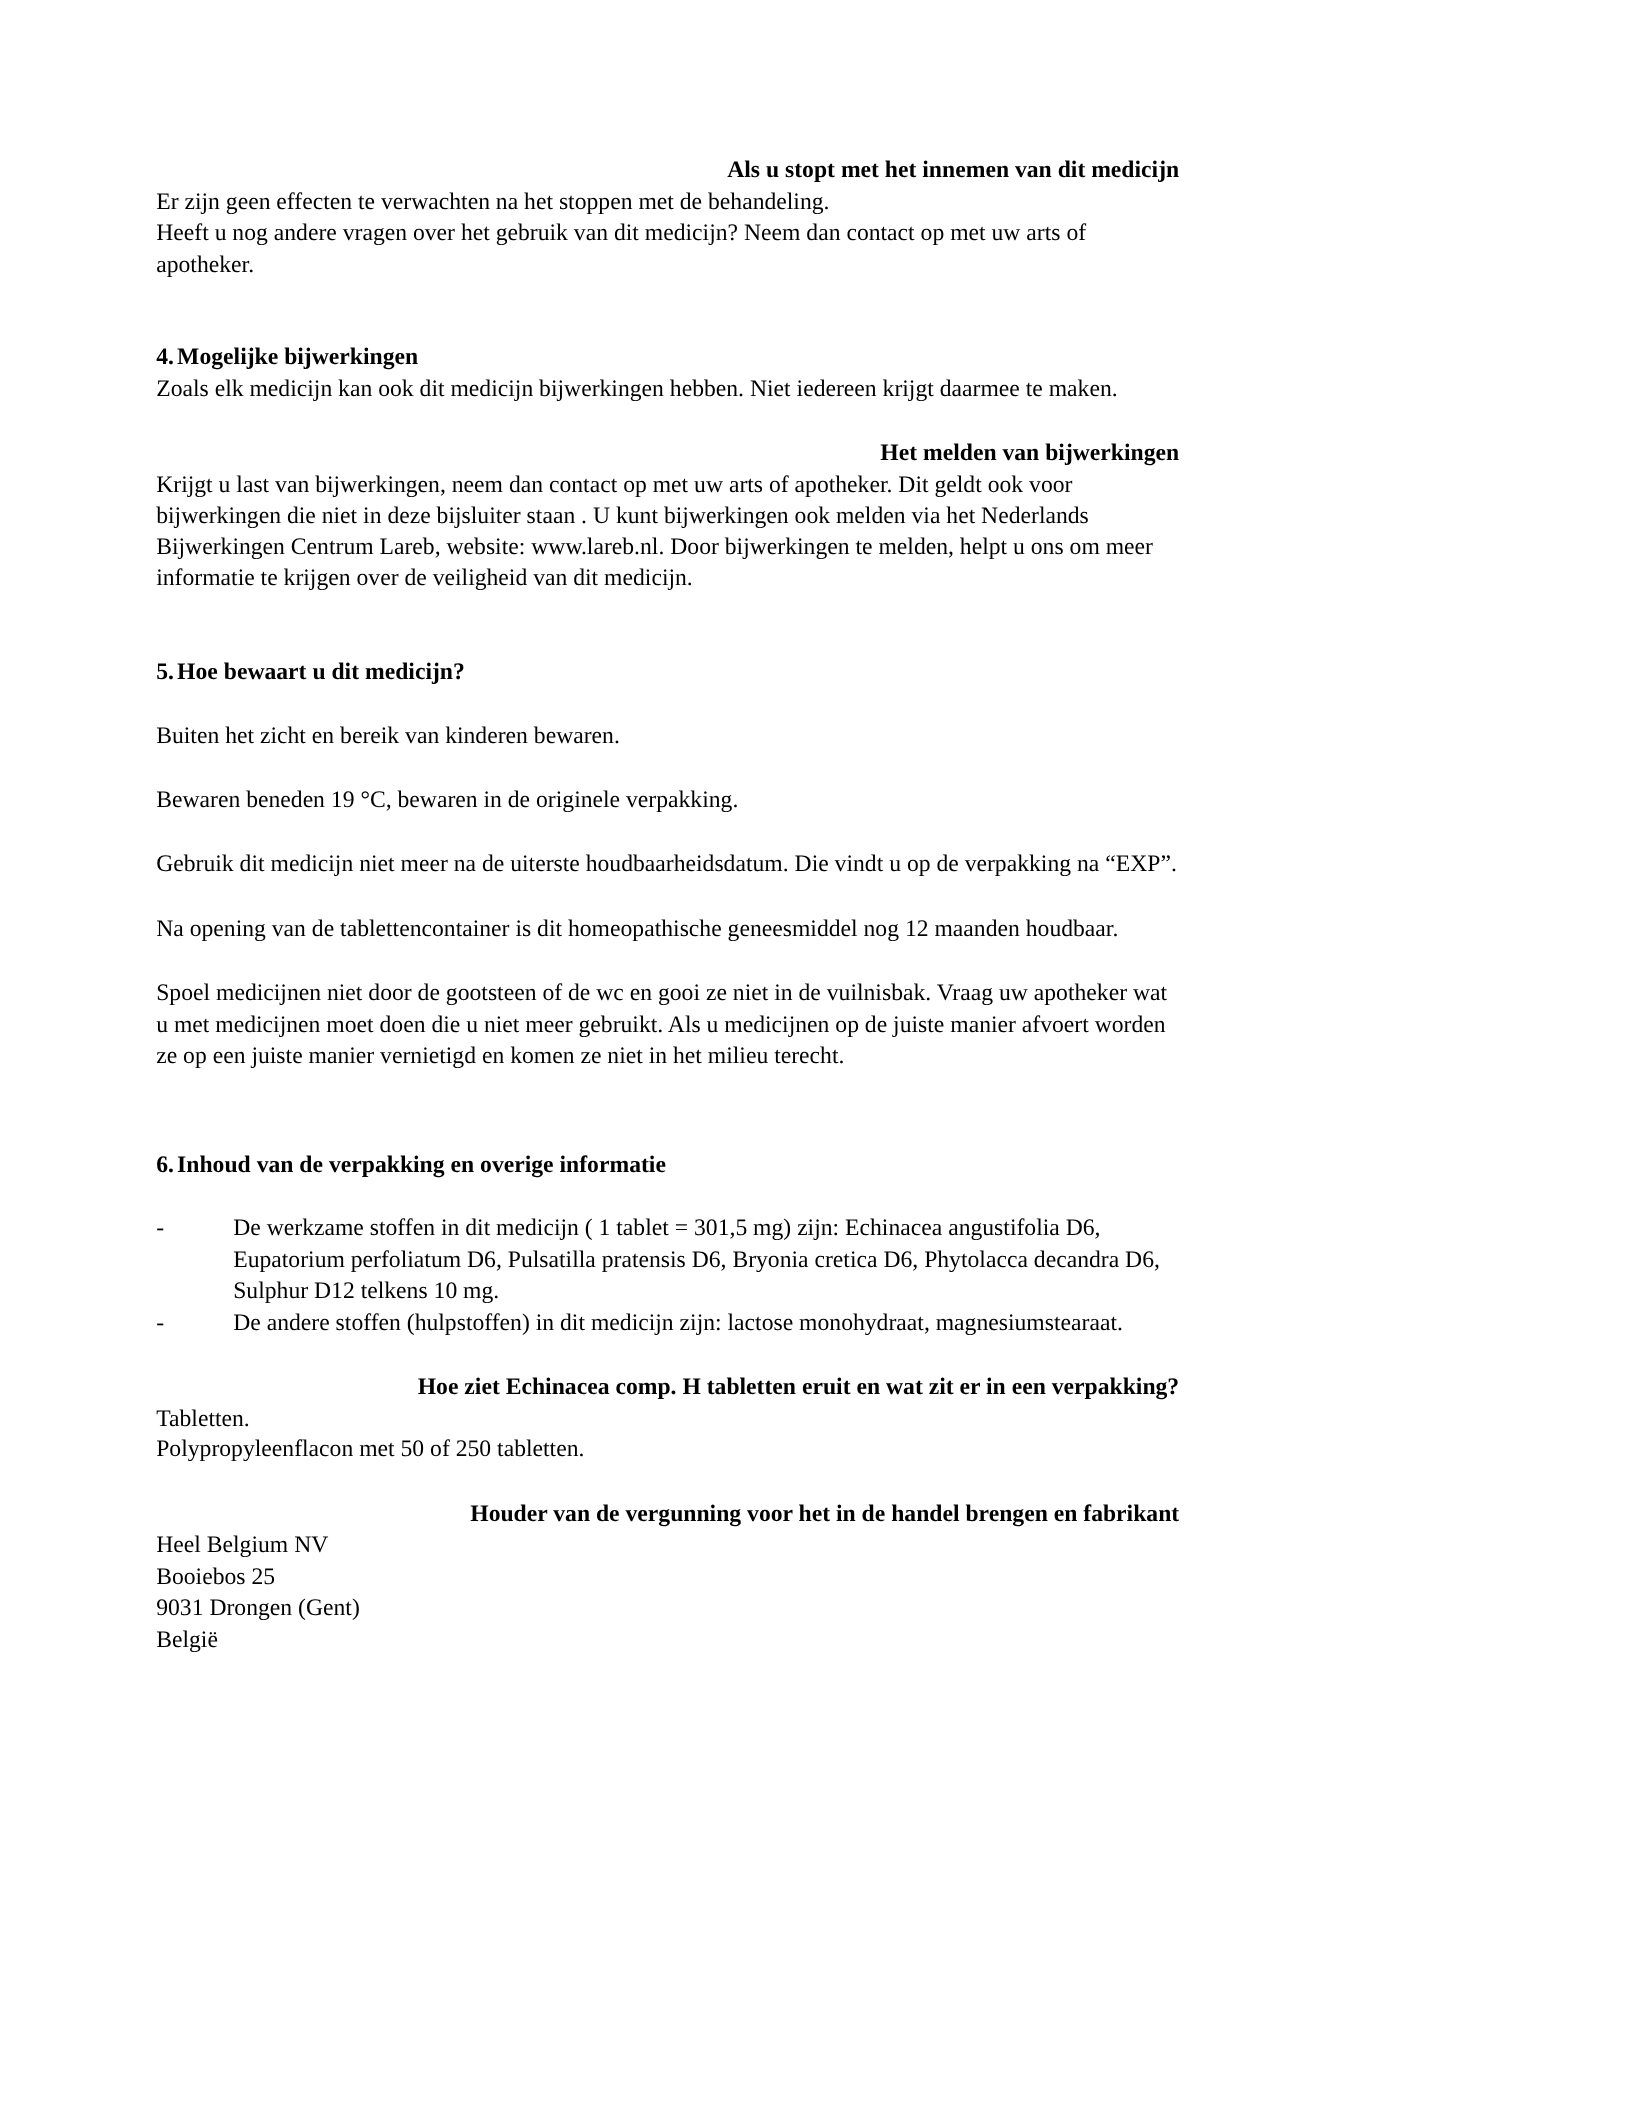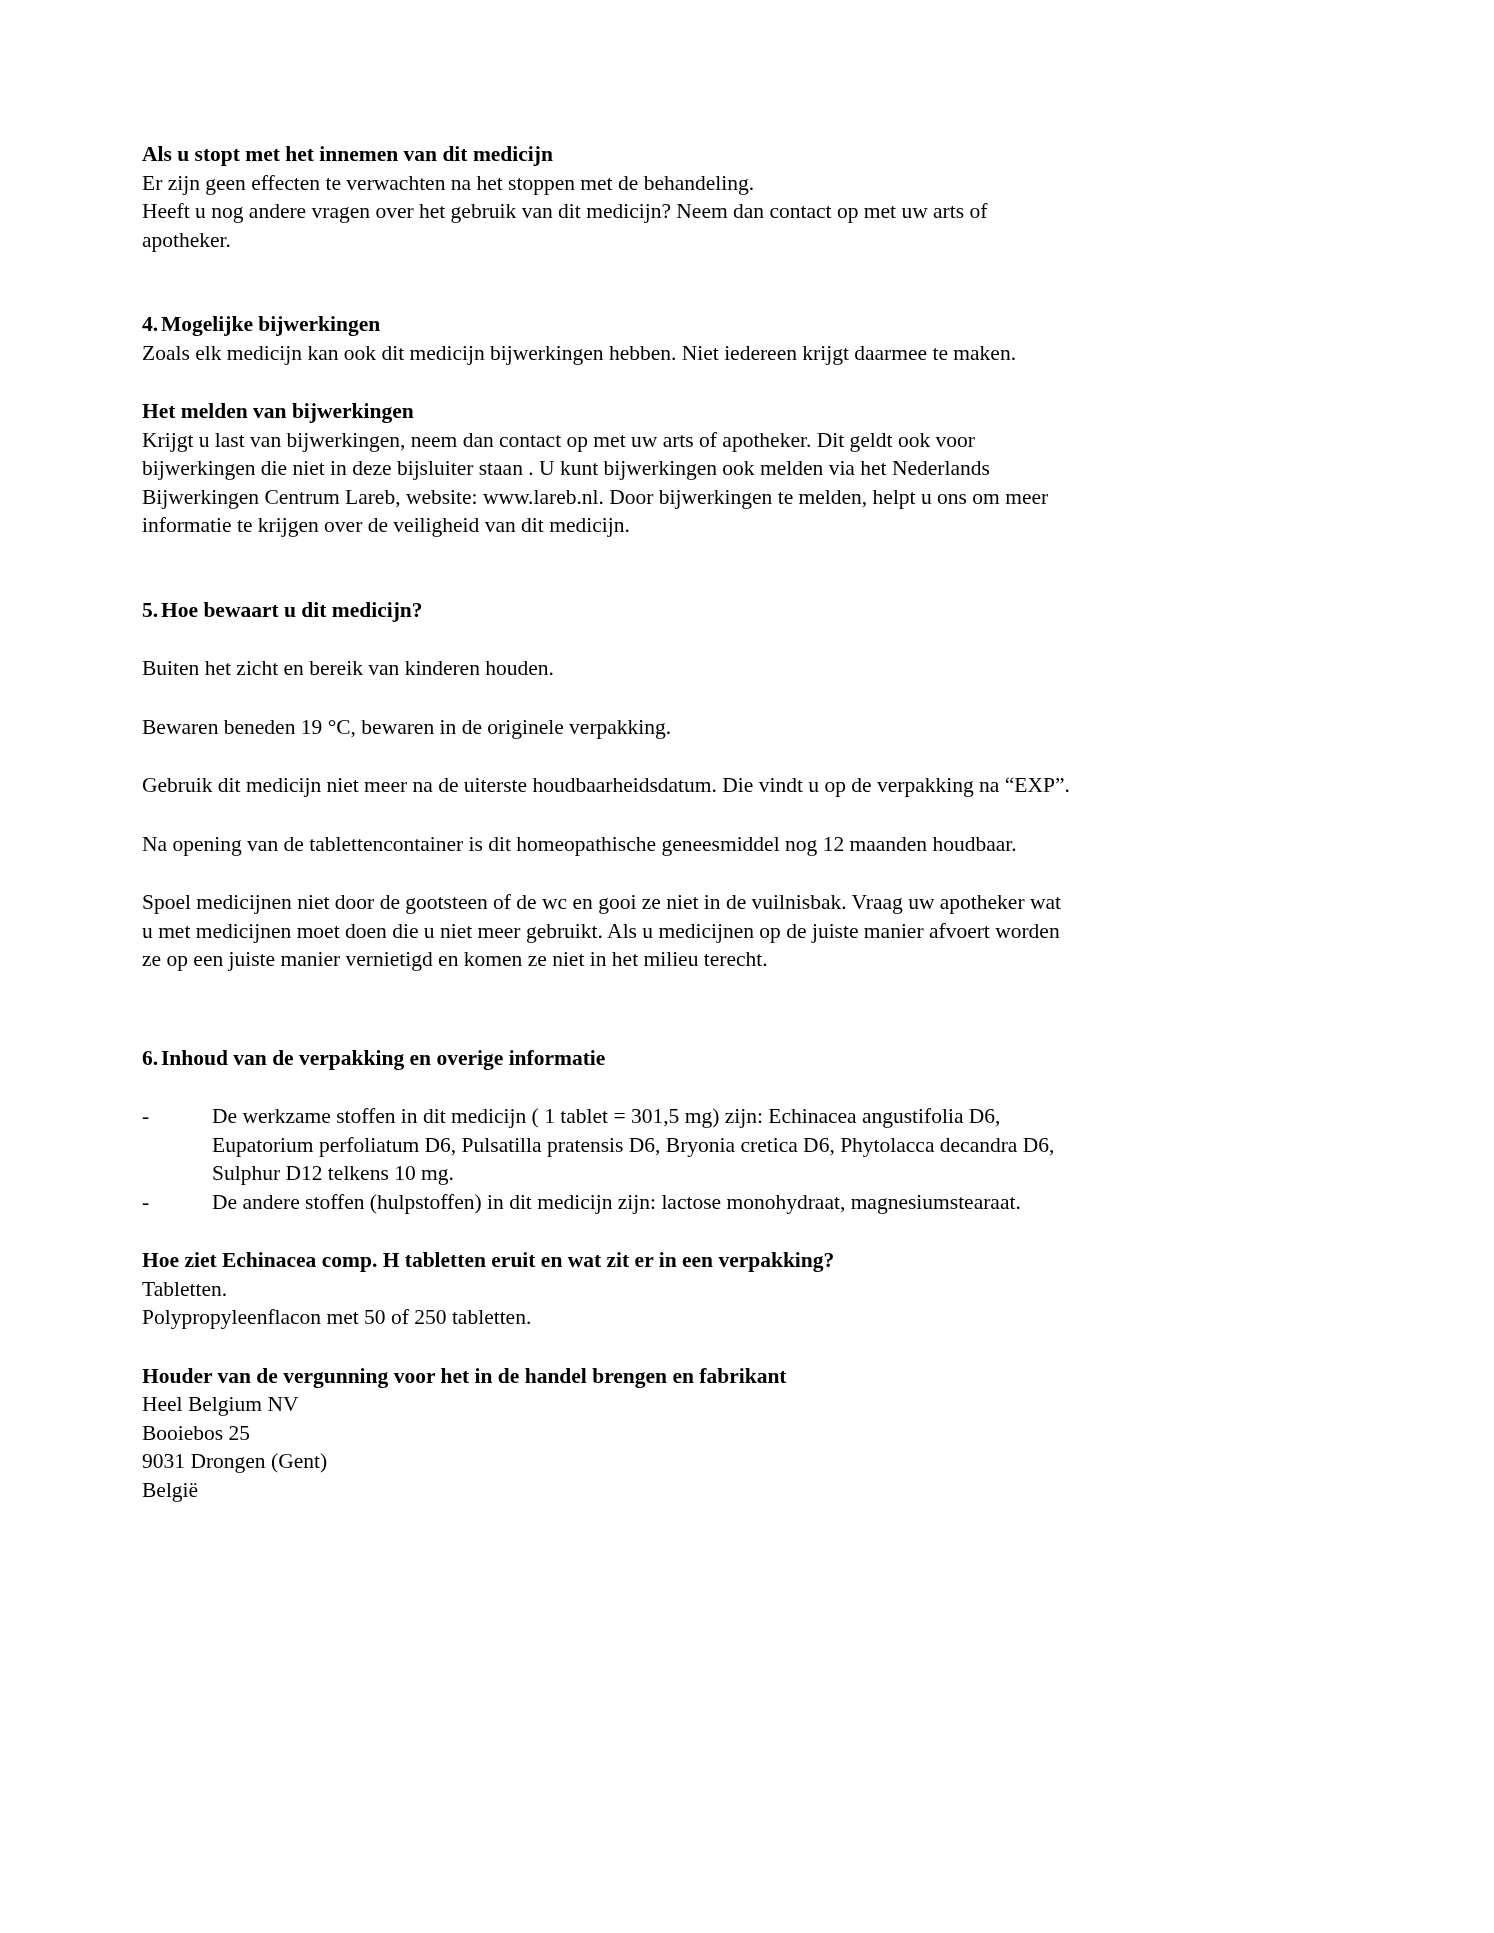--- a/index.html
+++ b/index.html
@@ -28,20 +28,21 @@
     position: absolute;
     left: 142px;
     top: 140px;
     width: 930px;
     font-size: 21.5px;
     line-height: 28.5px;
   }
   .h-bold {
     font-weight: bold;
     margin: 0;
+    text-align: right;
   }
   .para {
     margin: 0;
   }
   .gap-lg { height: 56px; }
   .gap-md { height: 30px; }
   .gap-sm { height: 14px; }
   .num-head {
     font-weight: bold;
     margin: 0;
@@ -87,21 +88,21 @@
     <div class="para">Krijgt u last van bijwerkingen, neem dan contact op met uw arts of apotheker. Dit geldt ook voor bijwerkingen die niet in deze bijsluiter staan . U kunt bijwerkingen ook melden via het Nederlands Bijwerkingen Centrum Lareb, website: www.lareb.nl. Door bijwerkingen te melden, helpt u ons om meer informatie te krijgen over de veiligheid van dit medicijn.</div>
 
     <div class="gap-lg"></div>
 
     <div class="num-head">
       <span class="num">5.</span>
       <span>Hoe bewaart u dit medicijn?</span>
     </div>
 
     <div class="gap-md"></div>
-    <div class="para">Buiten het zicht en bereik van kinderen houden.</div>
+    <div class="para">Buiten het zicht en bereik van kinderen bewaren.</div>
     <div class="gap-md"></div>
     <div class="para">Bewaren beneden 19 °C, bewaren in de originele verpakking.</div>
     <div class="gap-md"></div>
     <div class="para">Gebruik dit medicijn niet meer na de uiterste houdbaarheidsdatum. Die vindt u op de verpakking na “EXP”.</div>
     <div class="gap-md"></div>
     <div class="para">Na opening van de tablettencontainer is dit homeopathische geneesmiddel nog 12 maanden houdbaar.</div>
     <div class="gap-md"></div>
     <div class="para">Spoel medicijnen niet door de gootsteen of de wc en gooi ze niet in de vuilnisbak. Vraag uw apotheker wat u met medicijnen moet doen die u niet meer gebruikt. Als u medicijnen op de juiste manier afvoert worden ze op een juiste manier vernietigd en komen ze niet in het milieu terecht.</div>
 
     <div class="gap-lg"></div>

